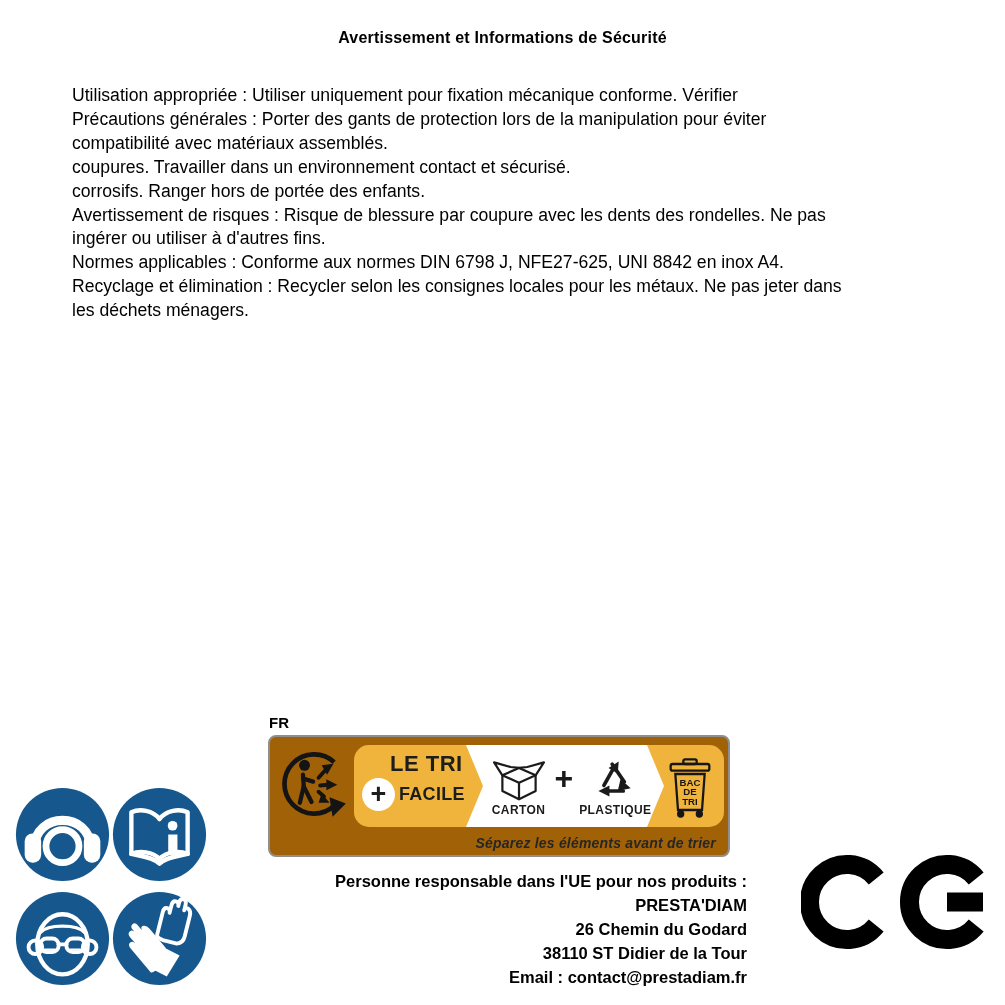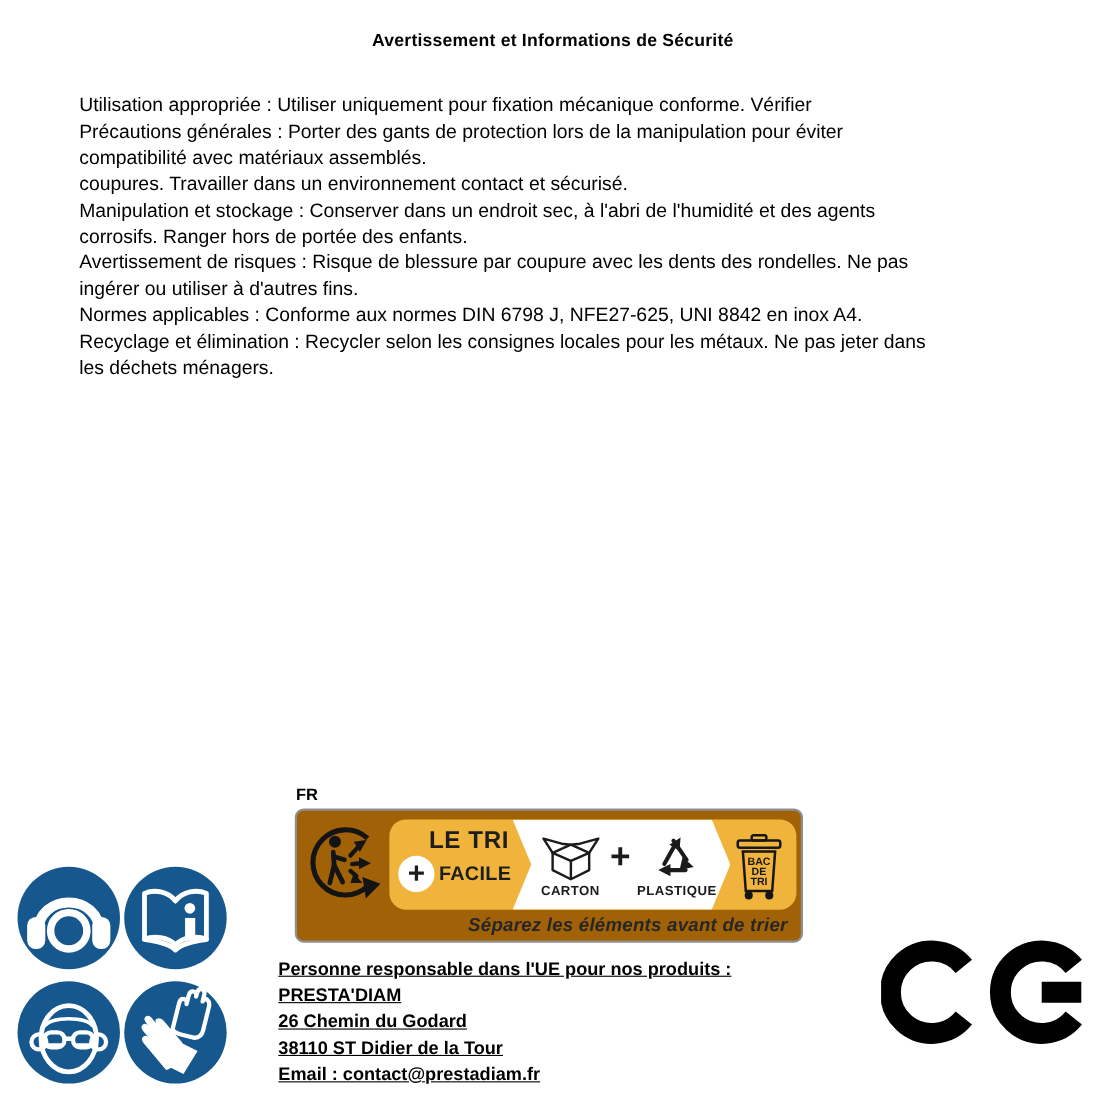--- a/index.html
+++ b/index.html
@@ -54,44 +54,43 @@
     padding-left:10px;box-sizing:border-box;
   }
   .material{display:flex;flex-direction:column;align-items:center;}
   .material svg{width:60px;height:48px;display:block;}
   .mat-label{font-size:12px;font-weight:bold;letter-spacing:.4px;color:#1b1b1b;margin-top:0px;}
   .plus-big{font-size:32px;font-weight:bold;color:#1b1b1b;margin:0 1px 16px 1px;}
   .bin-wrap{position:absolute;right:10px;top:3px;bottom:0;display:flex;align-items:center;}
   .bin-wrap svg{width:48px;height:74px;display:block;}
   .slogan{
     position:absolute;right:12px;bottom:4px;
-    font-size:17px;font-weight:bold;font-style:italic;color:#262626;letter-spacing:.2px;
+    font-size:14px;font-weight:bold;font-style:italic;color:#262626;letter-spacing:.2px;
   }
   
   .responsible{
-    position:absolute;left:253px;top:869px;width:494px;text-align:left;
-    font-size:16.5px;font-weight:bold;line-height:24px;text-decoration:underline;
+    position:absolute;left:253px;top:869px;width:494px;text-align:right;
+    font-size:16.5px;font-weight:bold;line-height:24px;
   }
   
   .ce{position:absolute;left:801px;top:846px;width:186px;height:112px;}
   .ce svg{width:100%;height:100%;display:block;}
 </style>
 </head>
 <body>
 
 <div class="page">
 
   <div class="doc-title">Avertissement et Informations de Sécurité</div>
 
   <div class="body-text">
     <div>Utilisation appropriée : Utiliser uniquement pour fixation mécanique conforme. Vérifier</div>
     <div>Précautions générales : Porter des gants de protection lors de la manipulation pour éviter</div>
     <div>compatibilité avec matériaux assemblés.</div>
     <div>coupures. Travailler dans un environnement contact et sécurisé.</div>
-    <div>Manipulation et stockage : Conserver dans un endroit sec, à l'abri de l'humidité et des agents</div>
     <div>corrosifs. Ranger hors de portée des enfants.</div>
     <div>Avertissement de risques : Risque de blessure par coupure avec les dents des rondelles. Ne pas</div>
     <div>ingérer ou utiliser à d'autres fins.</div>
     <div>Normes applicables : Conforme aux normes DIN 6798 J, NFE27-625, UNI 8842 en inox A4.</div>
     <div>Recyclage et élimination : Recycler selon les consignes locales pour les métaux. Ne pas jeter dans</div>
     <div>les déchets ménagers.</div>
   </div>
 
   <div class="pictos">
     <div class="picto">

